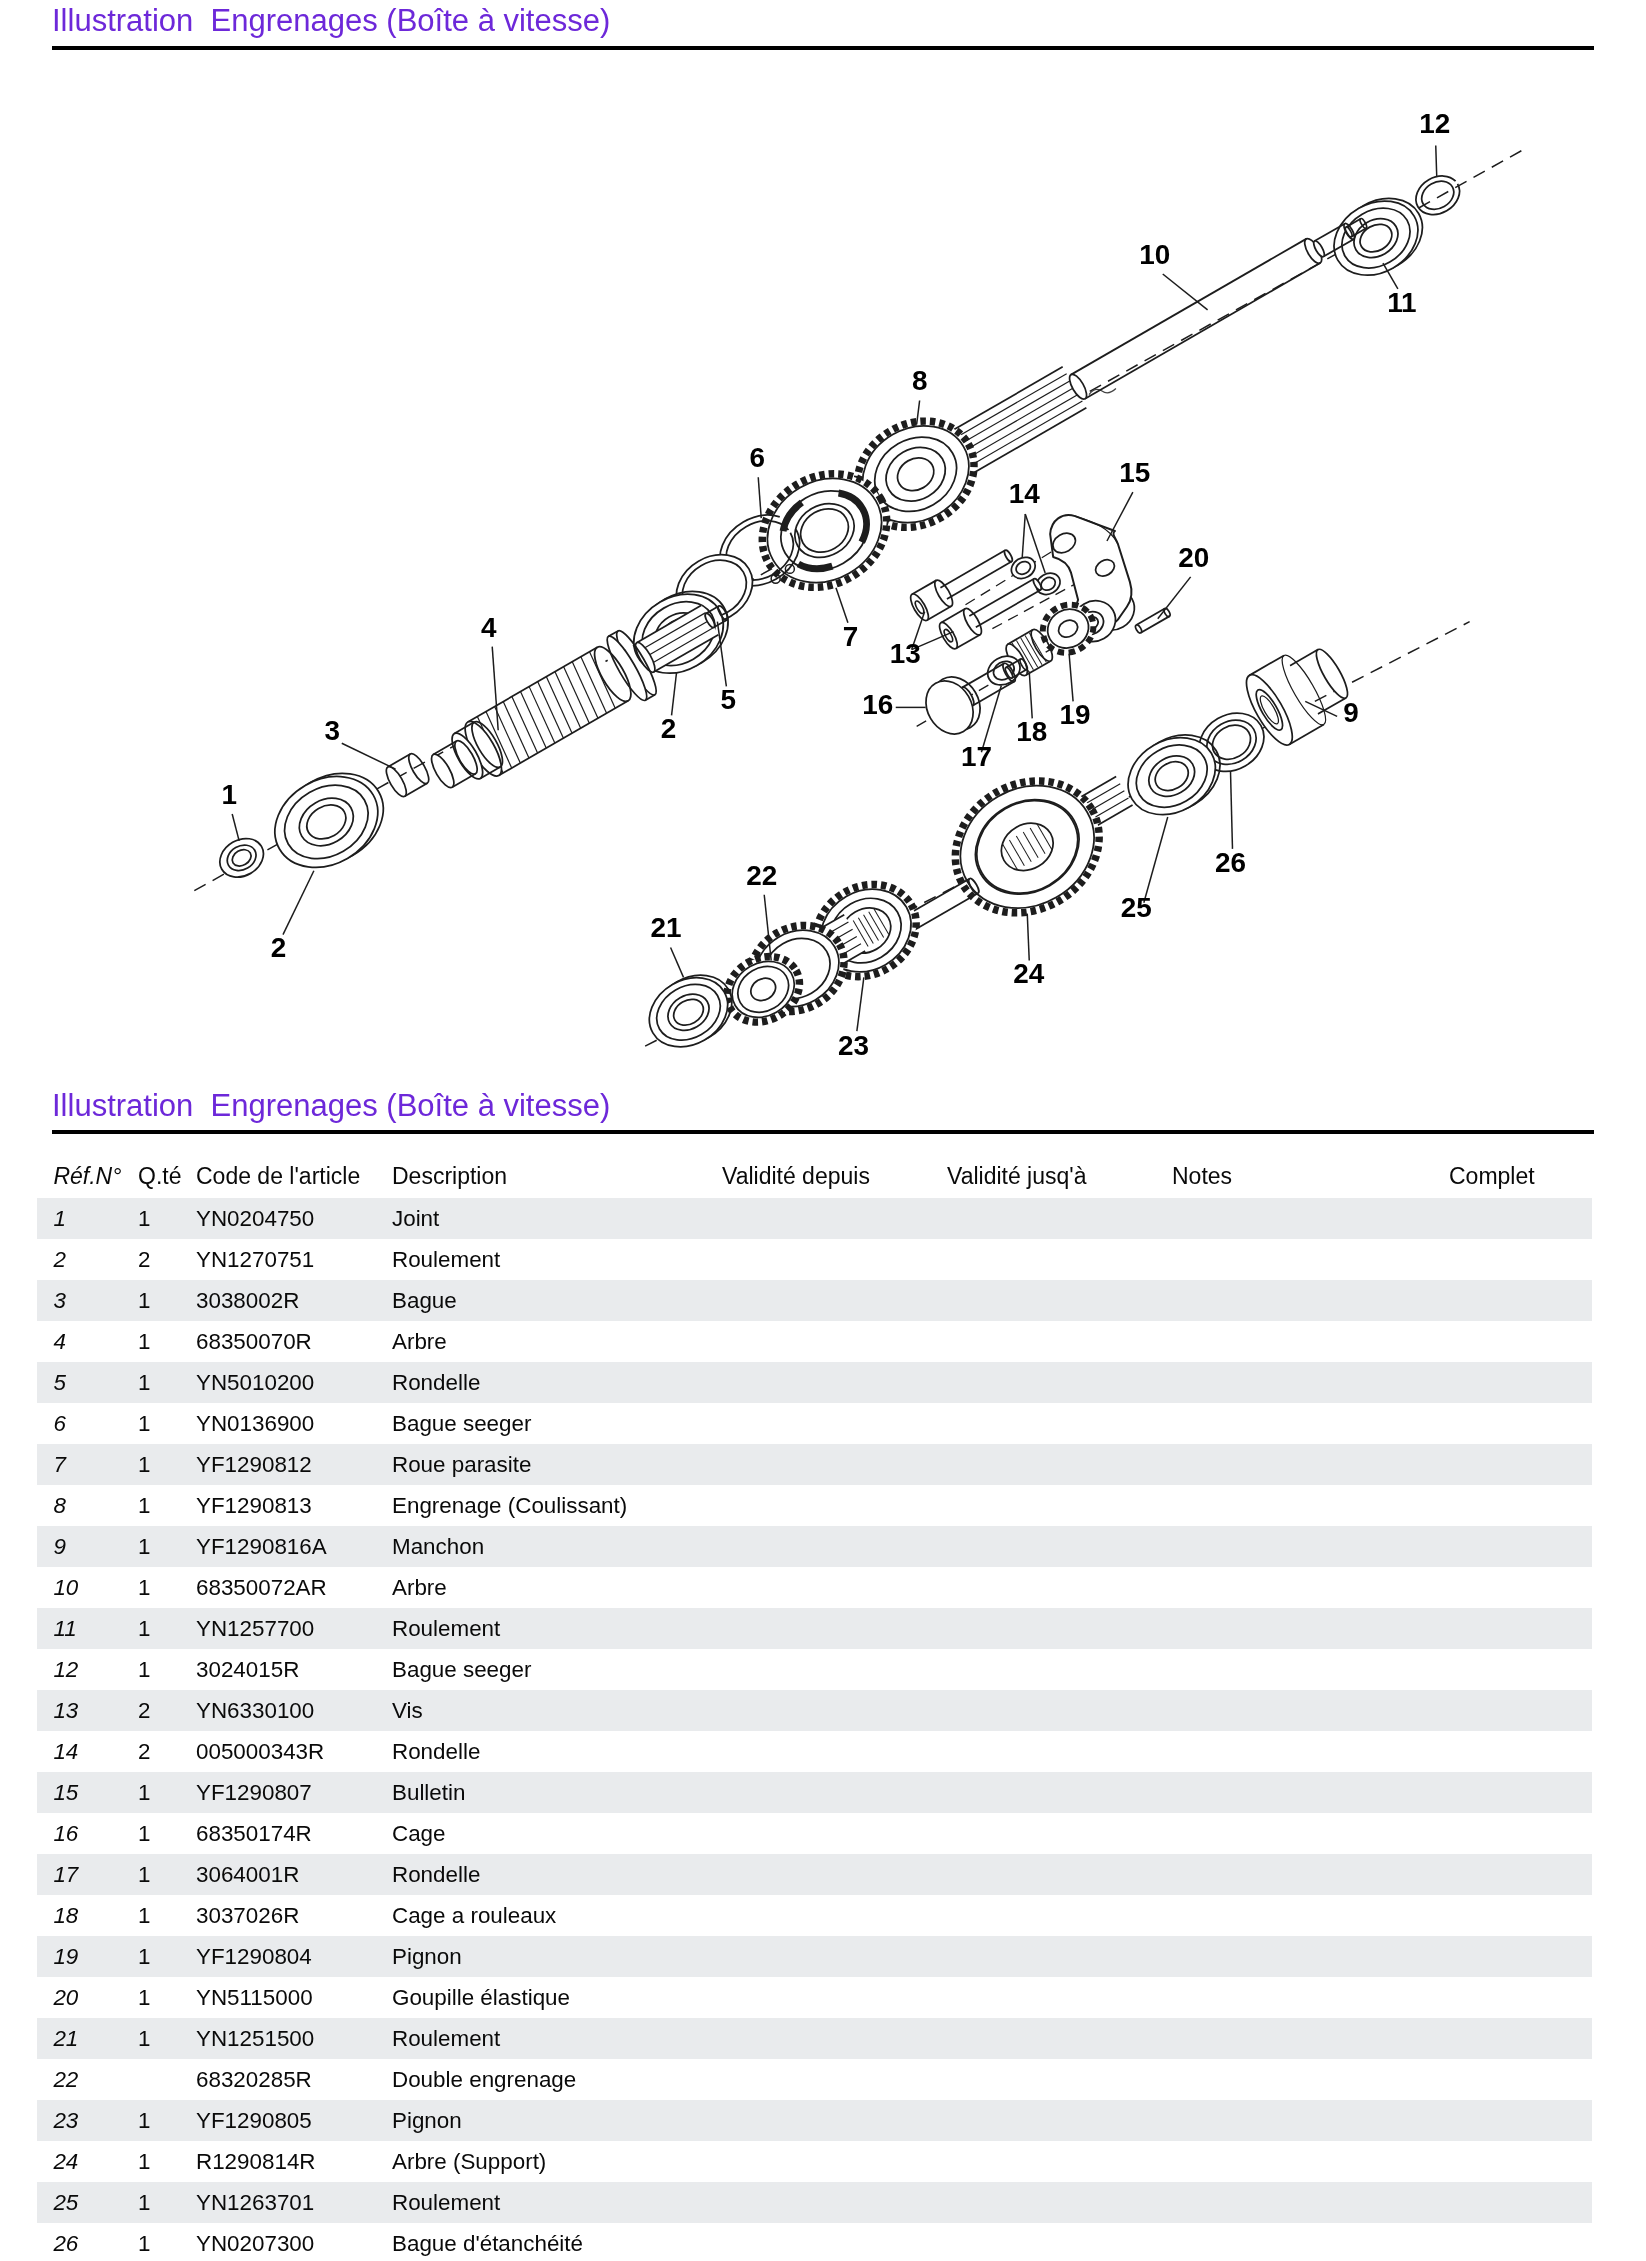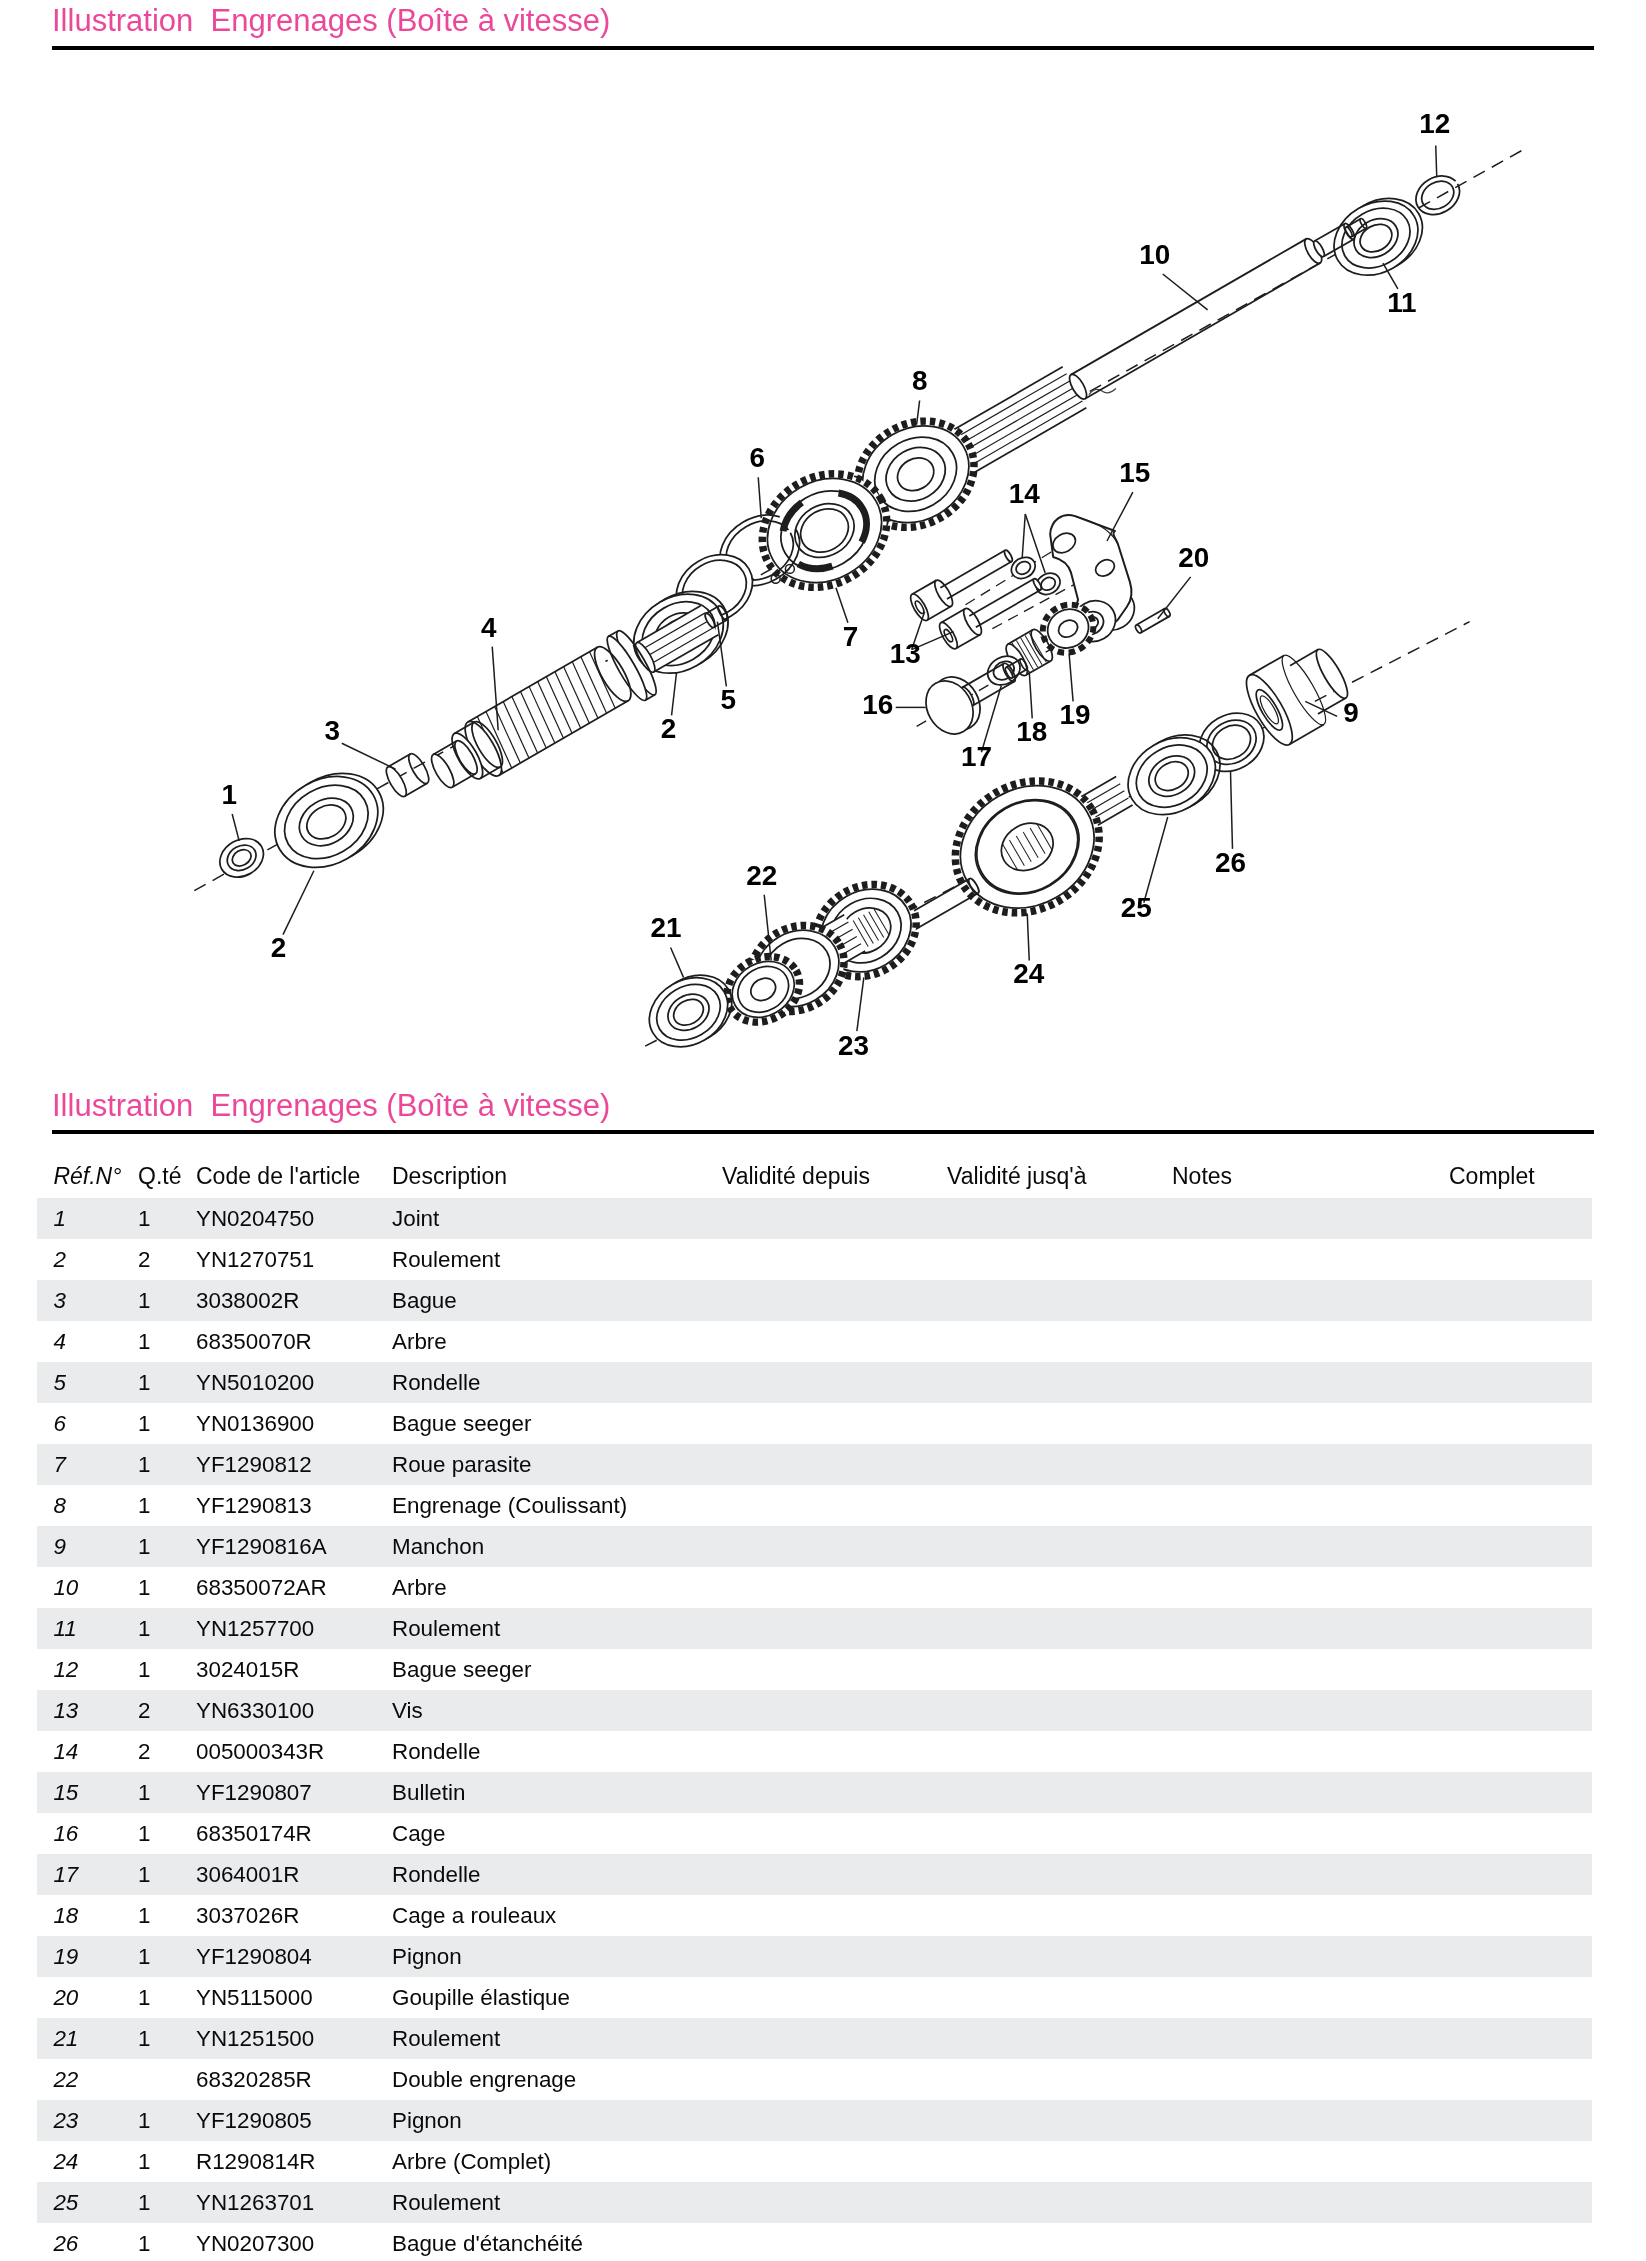--- a/index.html
+++ b/index.html
@@ -2,21 +2,21 @@
 <html style="font-size:8px"><head>
 <meta charset="utf-8">
 <style>
   html,body{margin:0;padding:0;}
   body{
     width:1647px;height:2261px;position:relative;background:#ffffff;
     font-family:"Liberation Sans",sans-serif;color:#0a0a0a;overflow:hidden;
   }
   .title{
     position:absolute;left:52px;font-size:31px;font-weight:400;
-    letter-spacing:0px;white-space:pre;color:#ec4899;
+    letter-spacing:0px;white-space:pre;color:#6d28d9;
   }
   #main-title{top:3px;}
   #section-title{top:1088px;}
   .rule{position:absolute;left:52px;width:1542px;height:4px;background:#000;}
   #rule-top{top:46px;}
   #rule-section{top:1130px;}
   #diagram-svg{position:absolute;left:0;top:0;}
   .table-wrap{position:absolute;left:37px;top:1155px;width:1554px;}
   table{border-collapse:collapse;table-layout:fixed;width:1554px;}
   th,td{
@@ -698,21 +698,21 @@
           <td>Pignon</td>
           <td></td>
           <td></td>
           <td></td>
           <td></td>
         </tr>
         <tr>
           <td>24</td>
           <td>1</td>
           <td>R1290814R</td>
-          <td>Arbre (Complet)</td>
+          <td>Arbre (Support)</td>
           <td></td>
           <td></td>
           <td></td>
           <td></td>
         </tr>
         <tr>
           <td>25</td>
           <td>1</td>
           <td>YN1263701</td>
           <td>Roulement</td>

